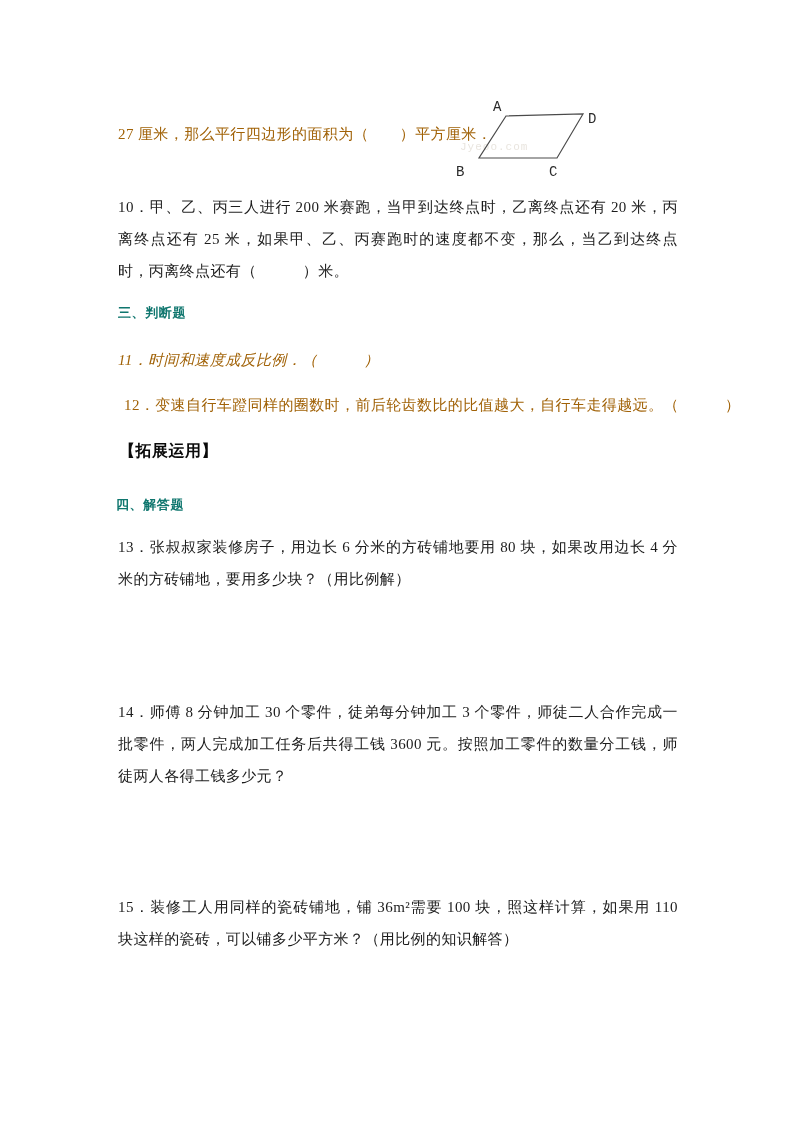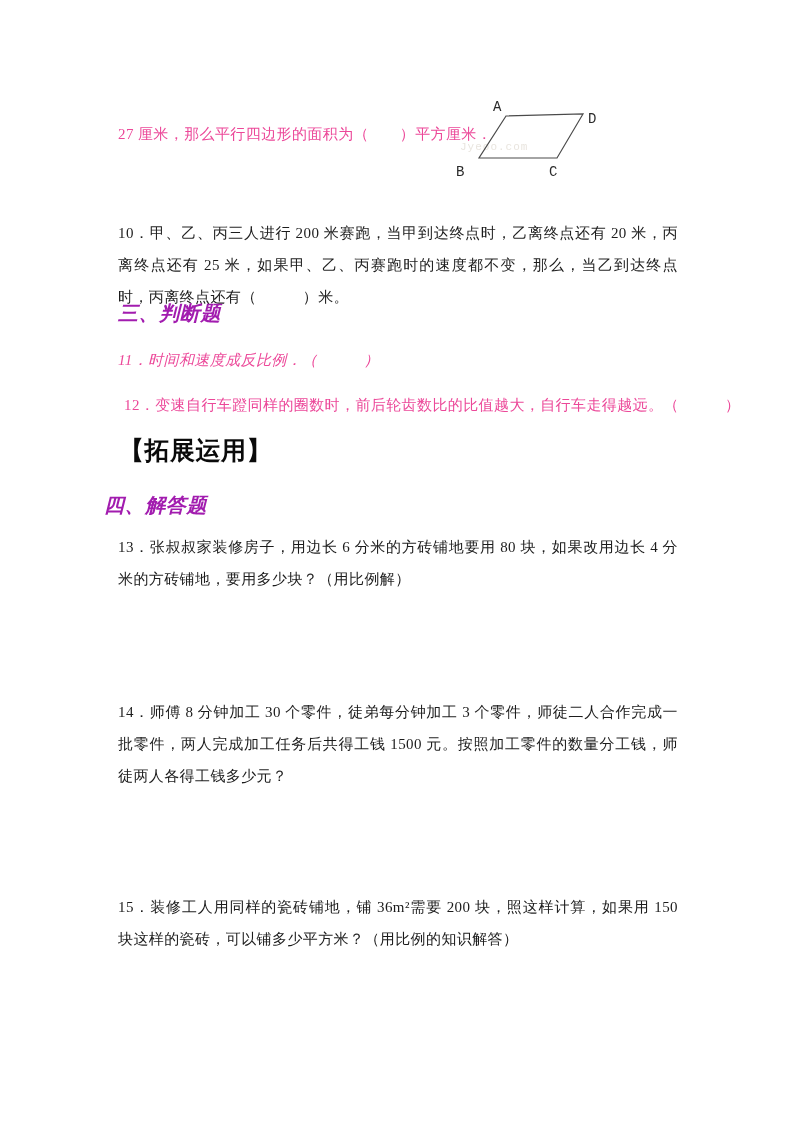--- a/index.html
+++ b/index.html
@@ -19,36 +19,35 @@
     line-height: 32px;
     letter-spacing: 0.4px;
     text-align: justify;
     color: #1c1c1c;
   }
   .single-line {
     font-size: 15px;
     line-height: 20px;
     letter-spacing: 0.4px;
     white-space: nowrap;
-    color: #ec4899;
+    color: #a16207;
   }
   .section-heading {
     font-family: "Liberation Sans", "DejaVu Sans", sans-serif;
     font-weight: bold;
-    font-size: 20px;
+    font-size: 13px;
     line-height: 20px;
     letter-spacing: 0.6px;
-    color: #a21caf;
+    color: #0f766e;
     white-space: nowrap;
-    font-style: italic;
   }
   .big-heading {
     font-family: "Liberation Sans", "DejaVu Sans", sans-serif;
     font-weight: bold;
-    font-size: 25px;
+    font-size: 16px;
     line-height: 27px;
     letter-spacing: 0.5px;
     color: #0a0a0a;
     white-space: nowrap;
   }
   .figure-svg text {
     font-family: "Liberation Mono", "DejaVu Sans Mono", monospace;
     font-size: 14px;
     fill: #2a2a2a;
   }
@@ -72,31 +71,31 @@
 
   <svg class="abs figure-svg" style="left:449px; top:92px;" width="166" height="90" viewBox="0 0 166 90">
     <text class="watermark-text" x="11" y="58">Jyeoo.com</text>
     <polygon points="57,24 134,22 108,66 30,66"></polygon>
     <text x="44" y="19">A</text>
     <text x="139" y="31">D</text>
     <text x="7" y="84">B</text>
     <text x="100" y="84">C</text>
   </svg>
 
-  <div class="abs body-text" style="left:118px; top:191px; width:560px;margin-top:26px;">10．甲、乙、丙三人进行 200 米赛跑，当甲到达终点时，乙离终点还有 20 米，丙离终点还有 25 米，如果甲、乙、丙赛跑时的速度都不变，那么，当乙到达终点时，丙离终点还有（　　　）米。</div>
+  <div class="abs body-text" style="left:118px; top:191px; width:560px;">10．甲、乙、丙三人进行 200 米赛跑，当甲到达终点时，乙离终点还有 20 米，丙离终点还有 25 米，如果甲、乙、丙赛跑时的速度都不变，那么，当乙到达终点时，丙离终点还有（　　　）米。</div>
 
   <div class="abs section-heading" style="left:118px; top:303px;">三、判断题</div>
 
   <div class="abs single-line" style="left:118px; top:350px;font-style:italic;">11．时间和速度成反比例．（　　　）</div>
 
   <div class="abs single-line" style="left:118px; top:395px;margin-left:6px;">12．变速自行车蹬同样的圈数时，前后轮齿数比的比值越大，自行车走得越远。（　　　）</div>
 
   <div class="abs big-heading" style="left:119px; top:437px;">【拓展运用】</div>
 
-  <div class="abs section-heading" style="left:104px; top:495px;">四、解答题</div>
+  <div class="abs section-heading" style="left:116px; top:495px;">四、解答题</div>
 
   <div class="abs body-text" style="left:118px; top:531px; width:560px;">13．张叔叔家装修房子，用边长 6 分米的方砖铺地要用 80 块，如果改用边长 4 分米的方砖铺地，要用多少块？（用比例解）</div>
 
-  <div class="abs body-text" style="left:118px; top:696px; width:560px;">14．师傅 8 分钟加工 30 个零件，徒弟每分钟加工 3 个零件，师徒二人合作完成一批零件，两人完成加工任务后共得工钱 1500 元。按照加工零件的数量分工钱，师徒两人各得工钱多少元？</div>
+  <div class="abs body-text" style="left:118px; top:696px; width:560px;">14．师傅 8 分钟加工 30 个零件，徒弟每分钟加工 3 个零件，师徒二人合作完成一批零件，两人完成加工任务后共得工钱 3600 元。按照加工零件的数量分工钱，师徒两人各得工钱多少元？</div>
 
-  <div class="abs body-text" style="left:118px; top:891px; width:560px;">15．装修工人用同样的瓷砖铺地，铺 36m²需要 200 块，照这样计算，如果用 150 块这样的瓷砖，可以铺多少平方米？（用比例的知识解答）</div>
+  <div class="abs body-text" style="left:118px; top:891px; width:560px;">15．装修工人用同样的瓷砖铺地，铺 36m²需要 100 块，照这样计算，如果用 110 块这样的瓷砖，可以铺多少平方米？（用比例的知识解答）</div>
 
 </div>
 
 </body></html>

